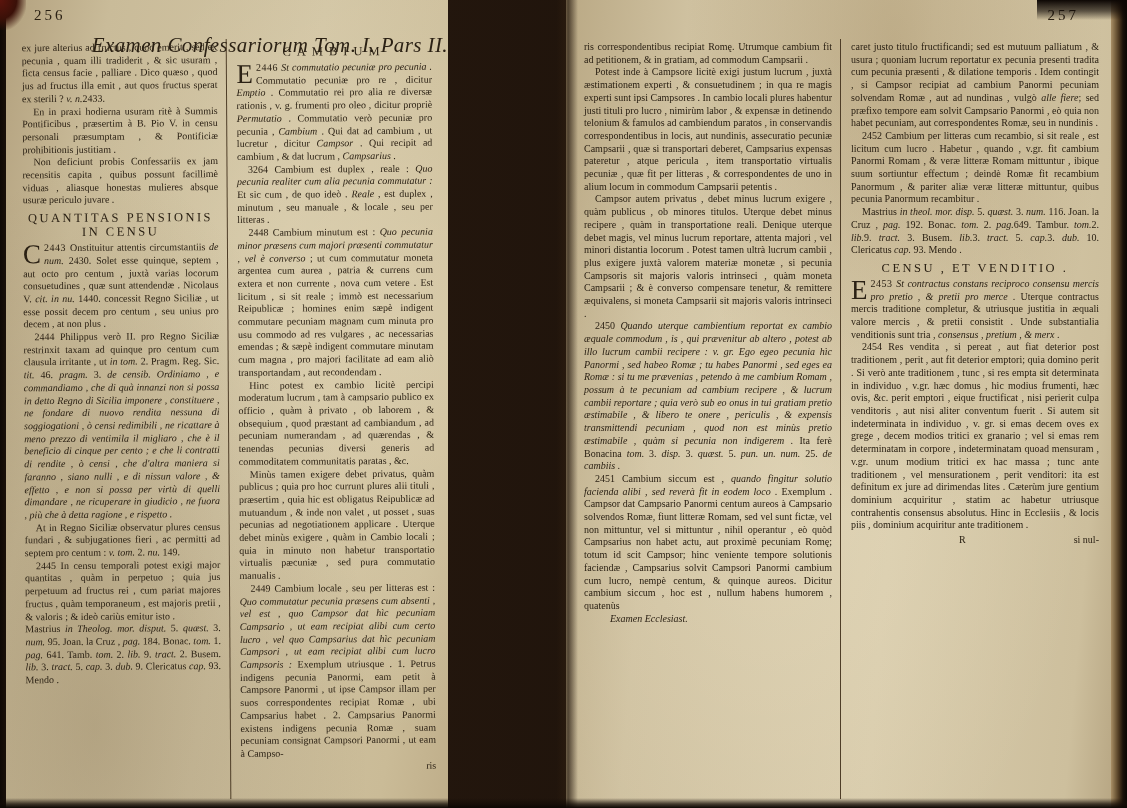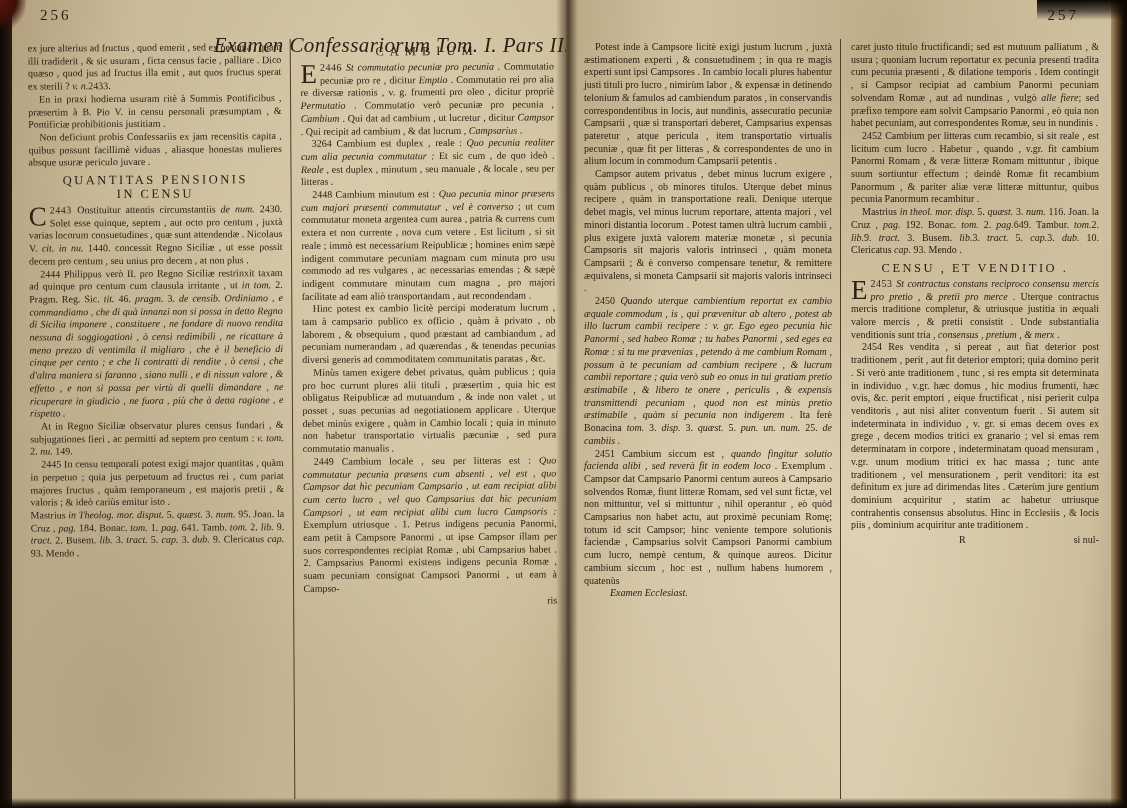--- a/index.html
+++ b/index.html
@@ -1,20 +1,20 @@
 <!DOCTYPE html>
 <html><head>
 <meta charset="utf-8">
 <style>
   html,body{margin:0;padding:0;background:#120c07;}
   .book{position:relative;width:1127px;height:808px;overflow:hidden;
         background:linear-gradient(90deg,#0d0805 0,#1a1009 6px,#2a1b10 10px,#170e08 100%);
         font-family:"Liberation Serif","DejaVu Serif",serif;color:#2b2114;}
   .page{position:absolute;top:0;height:808px;overflow:hidden;}
-  .page-left{left:12px;width:558px;
+  .page-left{left:6px;width:442px;
     background:
       radial-gradient(ellipse at 20% 90%, rgba(98,76,44,.25), transparent 55%),
       radial-gradient(ellipse at 90% 40%, rgba(255,246,220,.25), transparent 60%),
       linear-gradient(100deg,#b3a17e 0%,#c9bb99 18%,#d2c5a4 55%,#cabb97 88%,#bfae8a 100%);}
   .page-right{left:566px;width:547px;
     background:
       radial-gradient(ellipse at 60% 6%, rgba(124,95,48,.28), transparent 45%),
       radial-gradient(ellipse at 40% 60%, rgba(255,248,224,.22), transparent 65%),
       linear-gradient(95deg,#baa985 0%,#cfc1a0 20%,#d8cbab 60%,#cdbf9d 92%,#b7a683 100%);}
   .gutter{position:absolute;left:556px;top:0;width:22px;height:808px;
@@ -89,20 +89,21 @@
         </div>
     </div>
   </div>
 
   <div class="page page-right">
     <div class="pg-header">
       <span class="pg-num">257</span>
     </div>
     <div class="cols">
       <div class="col">
+          <p class="para"><span>ris correspondentibus recipiat Romę. Utrumque cambium fit ad petitionem, &amp; in gratiam, ad commodum Campsarii .</span></p>
           <p class="para indent"><span>Potest inde à Campsore licitè exigi justum lucrum , juxtà æstimationem experti , &amp; consuetudinem ; in qua re magis experti sunt ipsi Campsores . In cambio locali plures habentur justi tituli pro lucro , nimirùm labor , &amp; expensæ in detinendo telonium &amp; famulos ad cambiendum paratos , in conservandis correspondentibus in locis, aut nundinis, assecuratio pecuniæ Campsarii , quæ si transportari deberet, Campsarius expensas pateretur , atque pericula , item transportatio virtualis pecuniæ , quæ fit per litteras , &amp; correspondentes de uno in alium locum in commodum Campsarii petentis .</span></p>
           <p class="para indent"><span>Campsor autem privatus , debet minus lucrum exigere , quàm publicus , ob minores titulos. Uterque debet minus recipere , quàm in transportatione reali. Denique uterque debet magis, vel minus lucrum reportare, attenta majori , vel minori distantia locorum . Potest tamen ultrà lucrum cambii , plus exigere juxtà valorem materiæ monetæ , si pecunia Campsoris sit majoris valoris intrinseci , quàm moneta Campsarii ; &amp; è converso compensare tenetur, &amp; remittere æquivalens, si moneta Campsarii sit majoris valoris intrinseci .</span></p>
           <p class="para indent"><span>2450 </span><span class="it">Quando uterque cambientium reportat ex cambio æquale commodum , is , qui prævenitur ab altero , potest ab illo lucrum cambii recipere : v. gr. Ego egeo pecunia hìc Panormi , sed habeo Romæ ; tu habes Panormi , sed eges ea Romæ : si tu me prævenias , petendo à me cambium Romam , possum à te pecuniam ad cambium recipere , &amp; lucrum cambii reportare ; quia verò sub eo onus in tui gratiam pretio æstimabile , &amp; libero te onere , periculis , &amp; expensis transmittendi pecuniam , quod non est minùs pretio æstimabile , quàm si pecunia non indigerem</span><span> . Ita ferè Bonacina </span><span class="it">tom.</span><span> 3. </span><span class="it">disp.</span><span> 3. </span><span class="it">quæst.</span><span> 5. </span><span class="it">pun. un. num.</span><span> 25. </span><span class="it">de cambiis</span><span> .</span></p>
           <p class="para indent"><span>2451 Cambium siccum est , </span><span class="it">quando fingitur solutio facienda alibi , sed reverà fit in eodem loco</span><span> . Exemplum . Campsor dat Campsario Panormi centum aureos à Campsario solvendos Romæ, fiunt litteræ Romam, sed vel sunt fictæ, vel non mittuntur, vel si mittuntur , nihil operantur , eò quòd Campsarius non habet actu, aut proximè pecuniam Romę; totum id scit Campsor; hinc veniente tempore solutionis faciendæ , Campsarius solvit Campsori Panormi cambium cum lucro, nempè centum, &amp; quinque aureos. Dicitur cambium siccum , hoc est , nullum habens humorem , quatenùs</span></p>
           <p class="para sig"><span class="it">Examen Ecclesiast.</span></p>
         </div>
       <div class="col">
           <p class="para"><span>caret justo titulo fructificandi; sed est mutuum palliatum , &amp; usura ; quoniam lucrum reportatur ex pecunia presenti tradita cum pecunia præsenti , &amp; dilatione temporis . Idem contingit , si Campsor recipiat ad cambium Panormi pecuniam solvendam Romæ , aut ad nundinas , vulgò </span><span class="it">alle fiere</span><span>; sed præfixo tempore eam solvit Campsario Panormi , eò quia non habet pecuniam, aut correspondentes Romæ, seu in nundinis .</span></p>
           <p class="para indent"><span>2452 Cambium per litteras cum recambio, si sit reale , est licitum cum lucro . Habetur , quando , v.gr. fit cambium Panormi Romam , &amp; veræ litteræ Romam mittuntur , ibique suum sortiuntur effectum ; deindè Romæ fit recambium Panormum , &amp; pariter aliæ veræ litteræ mittuntur, quibus pecunia Panormum recambitur .</span></p>
           <p class="para indent citation"><span>Mastrius </span><span class="it">in theol. mor. disp.</span><span> 5. </span><span class="it">quæst.</span><span> 3. </span><span class="it">num.</span><span> 116. Joan. la Cruz , </span><span class="it">pag.</span><span> 192. Bonac. </span><span class="it">tom.</span><span> 2. </span><span class="it">pag.</span><span>649. Tambur. </span><span class="it">tom.</span><span>2. </span><span class="it">lib.</span><span>9. </span><span class="it">tract.</span><span> 3. Busem. </span><span class="it">lib.</span><span>3. </span><span class="it">tract.</span><span> 5. </span><span class="it">cap.</span><span>3. </span><span class="it">dub.</span><span> 10. Clericatus </span><span class="it">cap.</span><span> 93. Mendo .</span></p>

